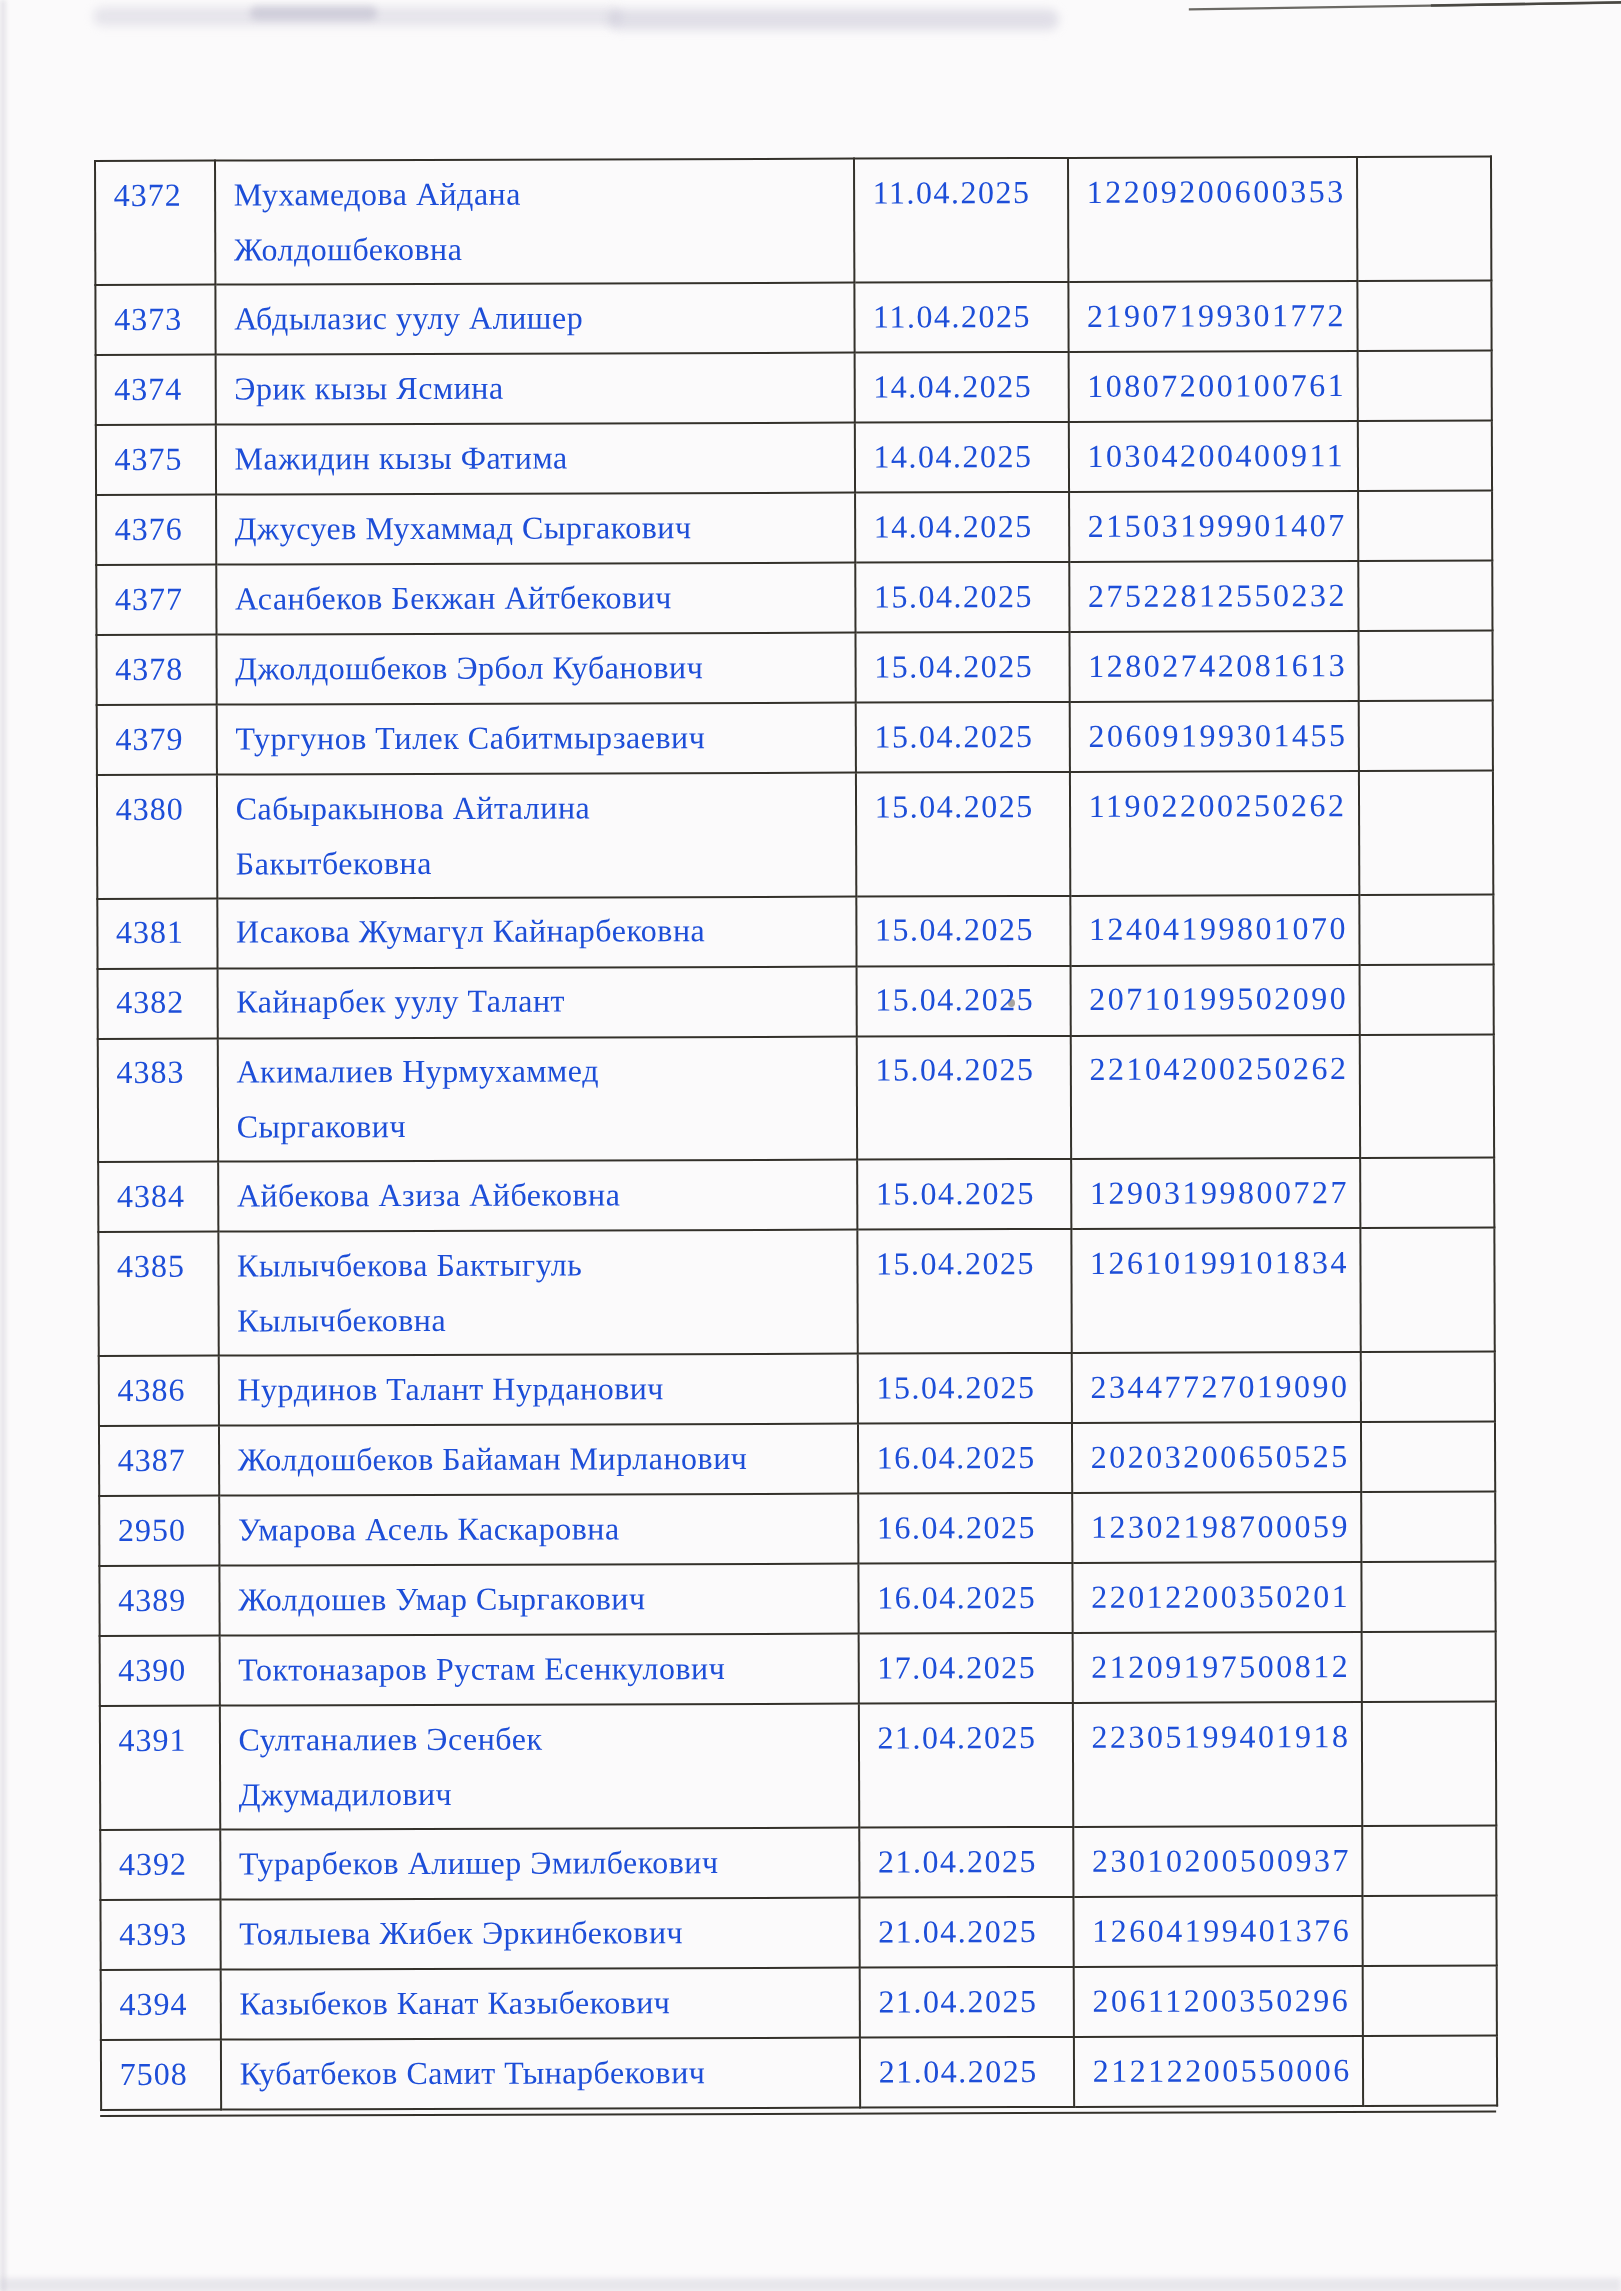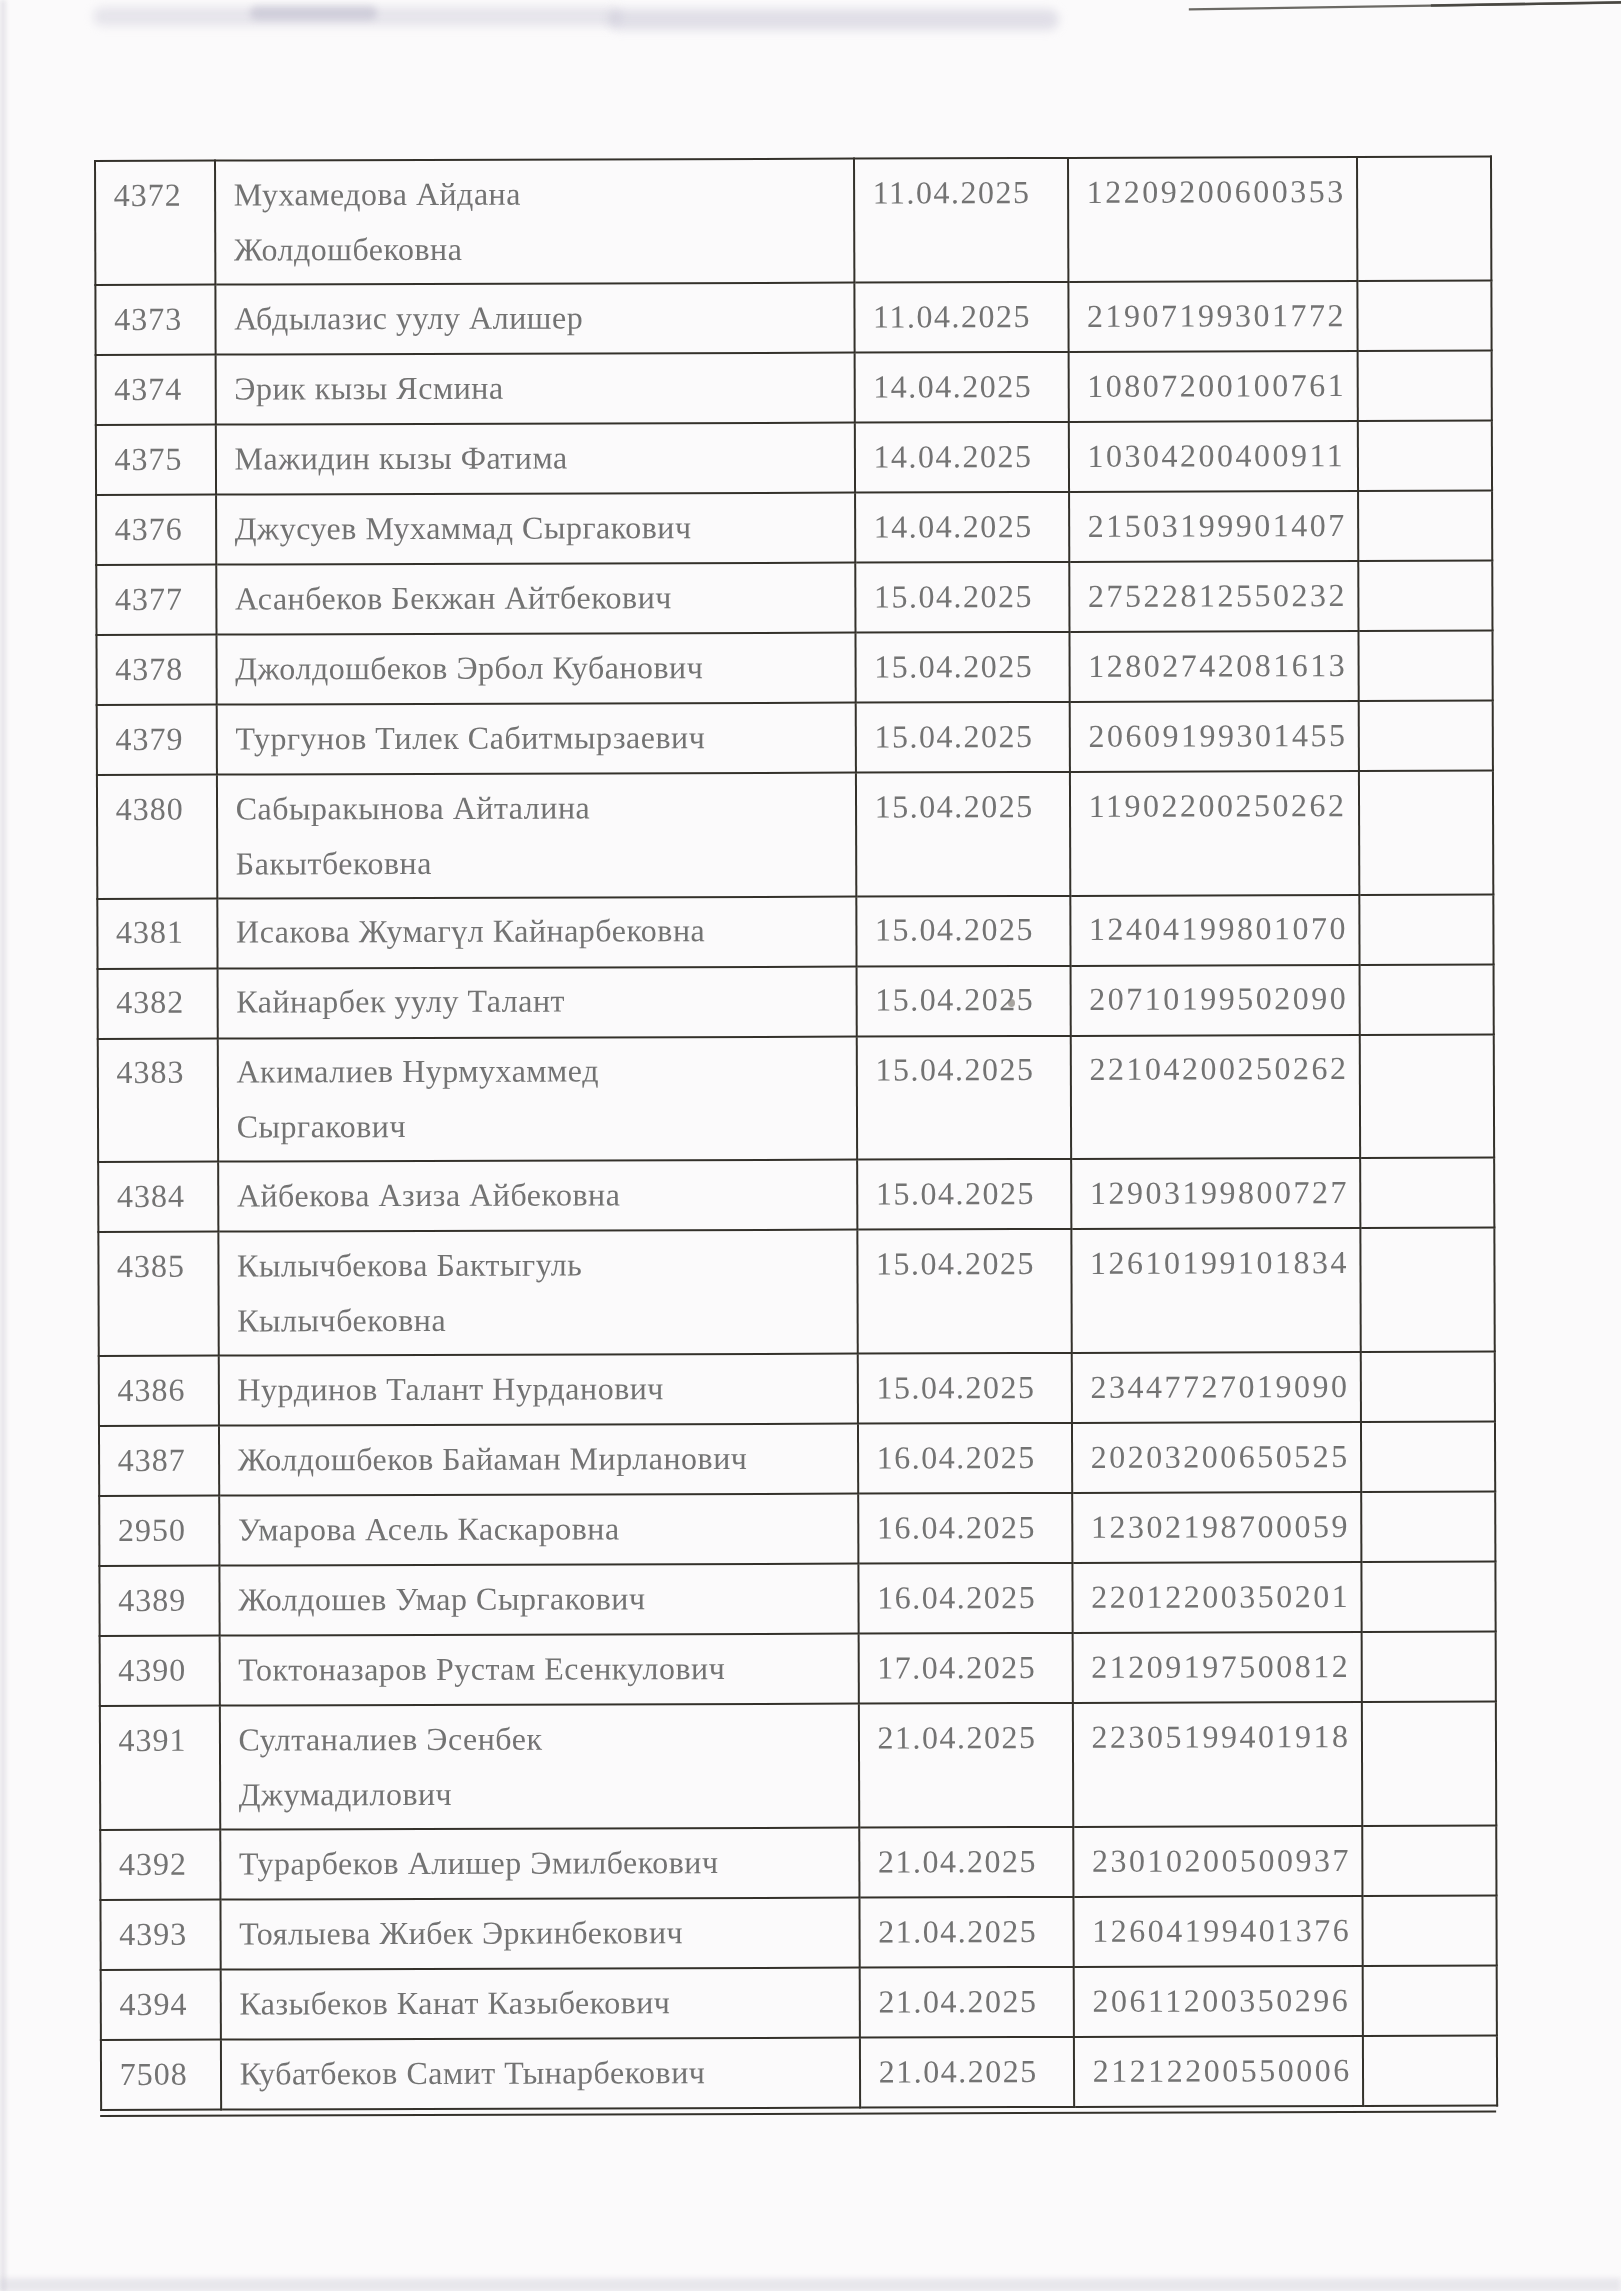--- a/index.html
+++ b/index.html
@@ -8,21 +8,21 @@
     background: #e9e8ea;
   }
   .page {
     position: relative;
     width: 1621px;
     height: 2292px;
     margin: 0 auto;
     background: #fbfafb;
     overflow: hidden;
     font-family: "Liberation Serif", "DejaVu Serif", serif;
-    color: #737373;
+    color: #1d4ed8;
   }
 
   
   .smudge {
     position: absolute;
     border-radius: 11.8px;
     filter: blur(4.9px);
     pointer-events: none;
   }
   .smudge-a { left: 93px;  top: 6.9px;  width: 529px; height: 19.6px; background: rgba(203,200,214,0.42); }

